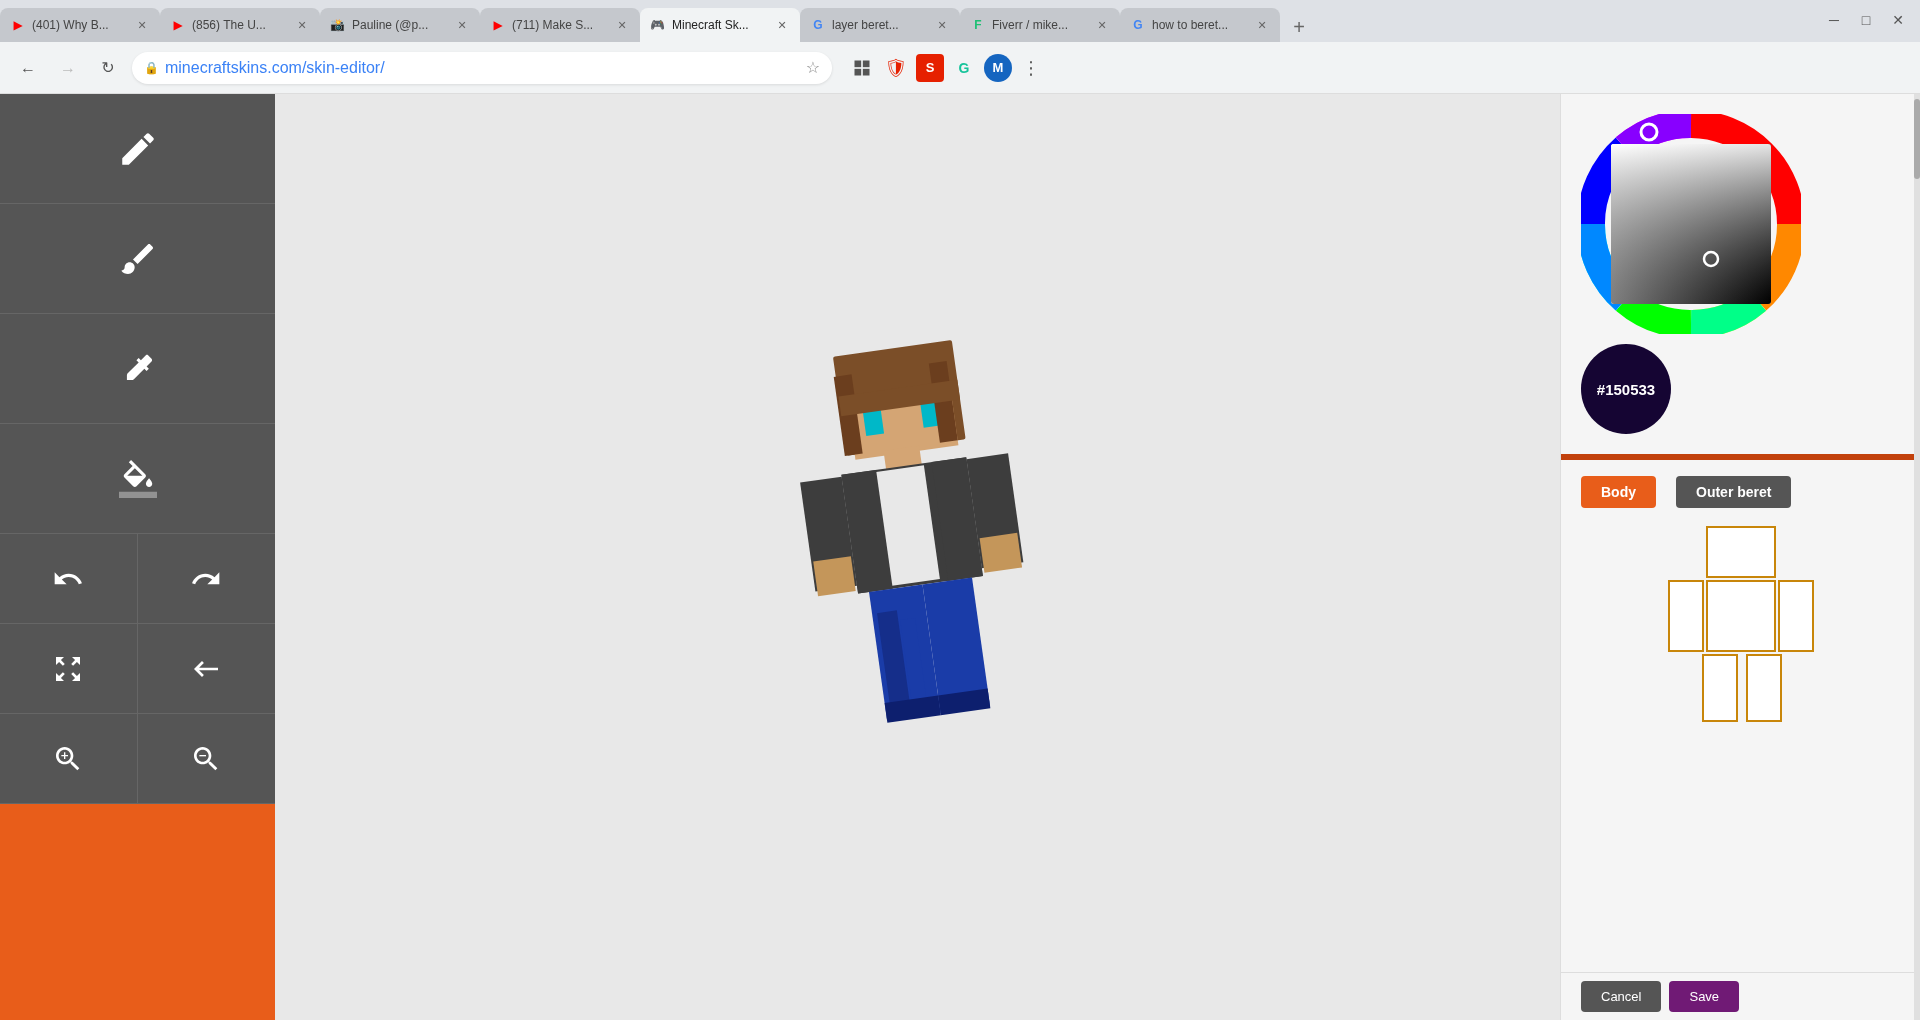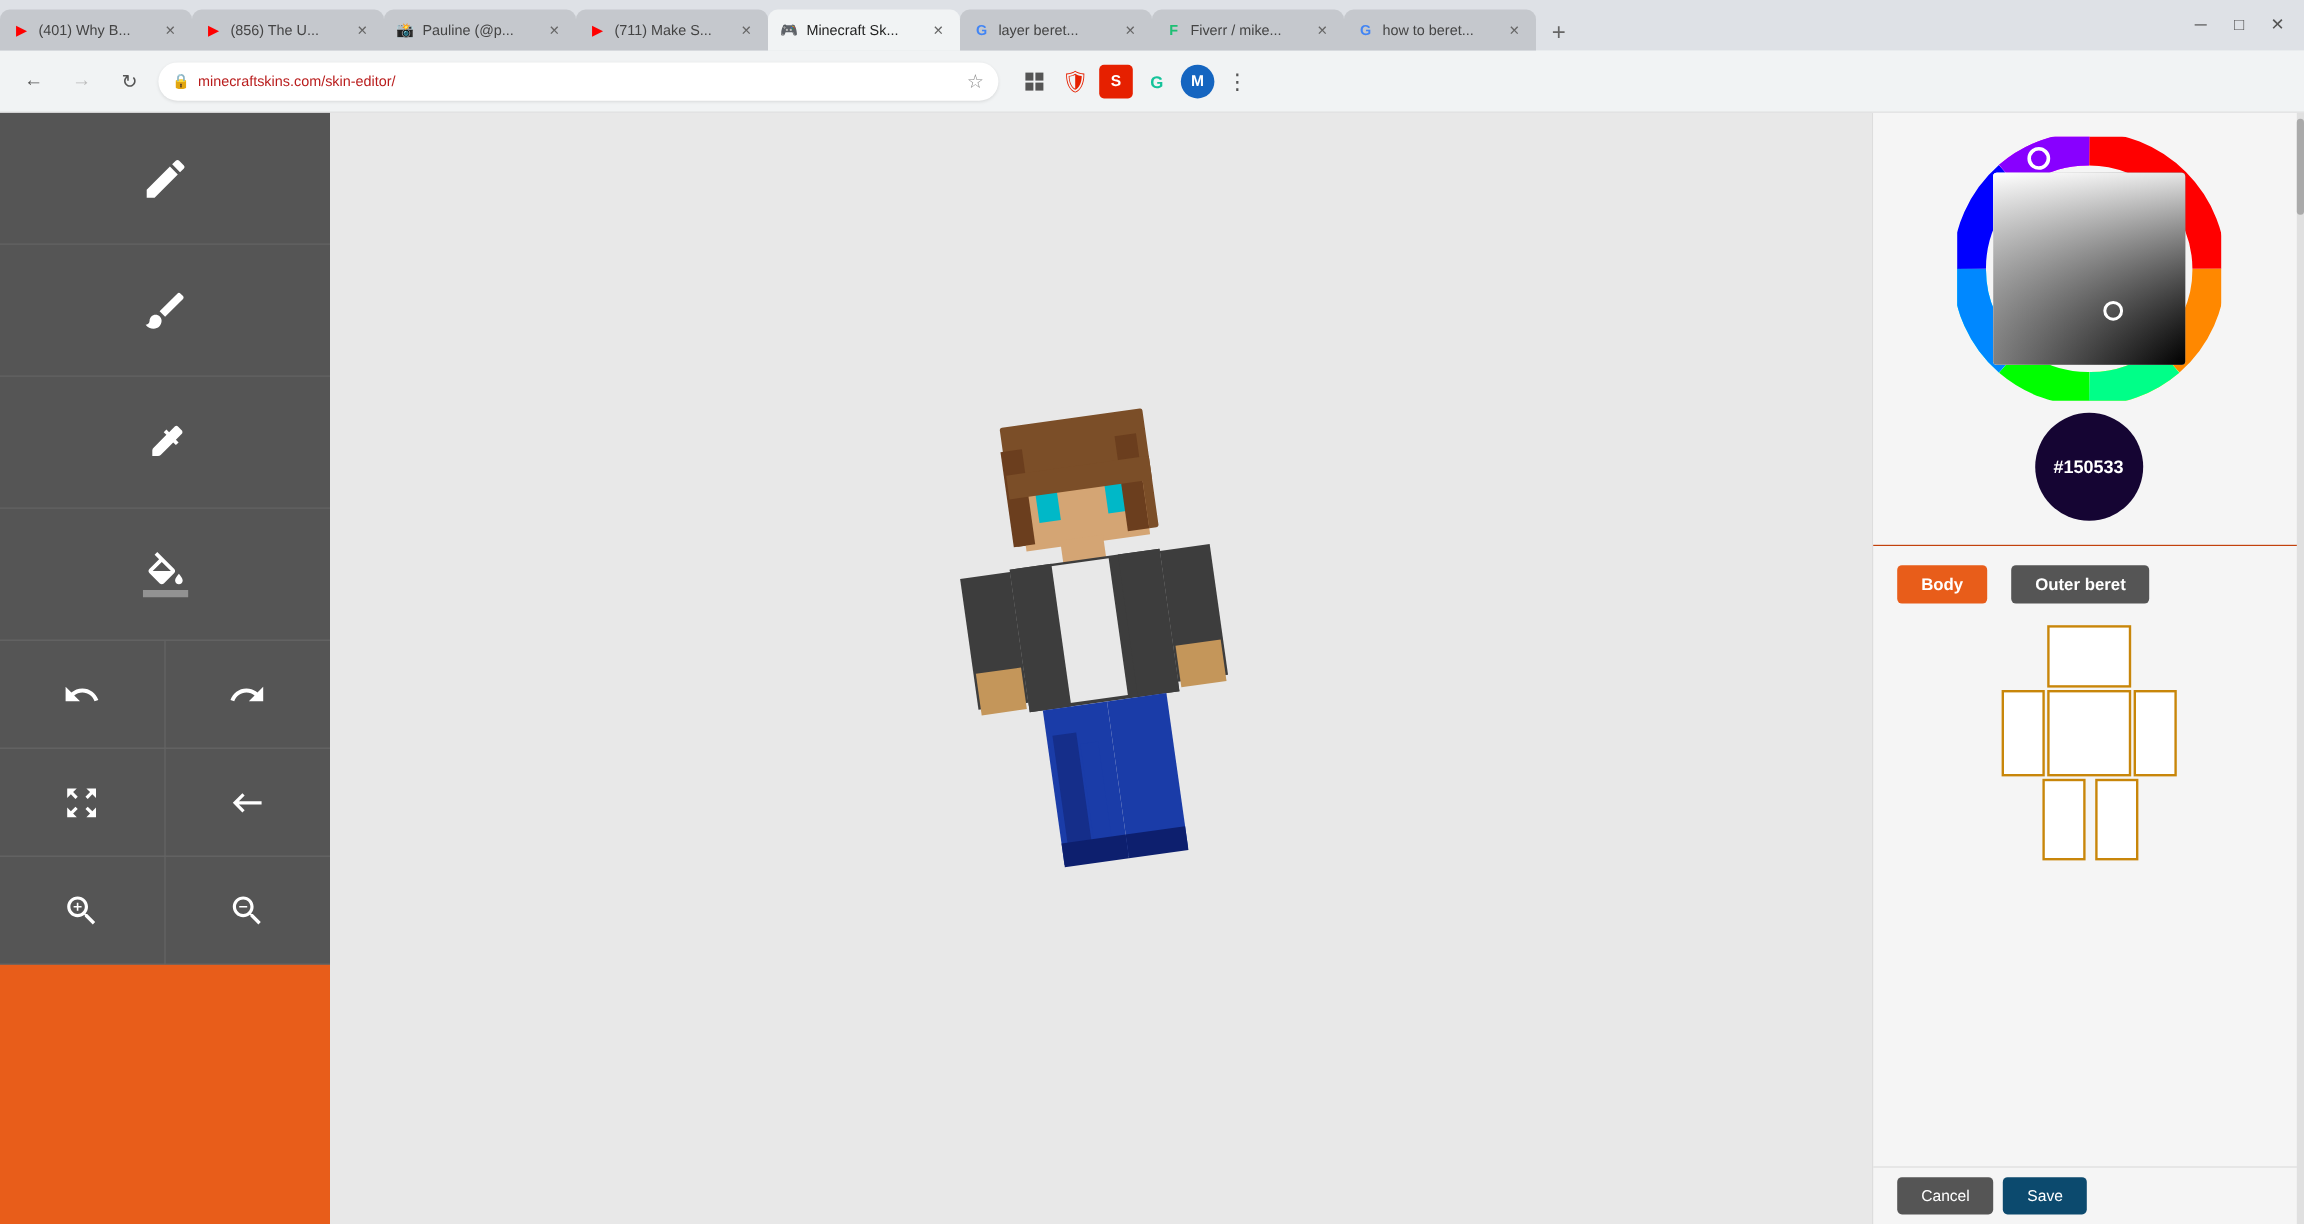--- a/index.html
+++ b/index.html
@@ -15,21 +15,21 @@
     .tab-title { flex: 1; overflow: hidden; text-overflow: ellipsis; white-space: nowrap; font-size: 12px; }
     .tab-close { width: 16px; height: 16px; border-radius: 50%; display: flex; align-items: center; justify-content: center; font-size: 11px; color: #666; cursor: pointer; flex-shrink: 0; }
     .tab-new { width: 30px; height: 30px; display: flex; align-items: center; justify-content: center; font-size: 20px; color: #666; cursor: pointer; margin-left: 4px; }
     .window-controls { margin-left: auto; display: flex; align-items: center; gap: 4px; padding-right: 8px; padding-bottom: 8px; }
     .win-btn { width: 28px; height: 28px; display: flex; align-items: center; justify-content: center; font-size: 14px; color: #555; cursor: pointer; border-radius: 4px; }
 
     .toolbar { height: 52px; background: #f1f3f4; display: flex; align-items: center; padding: 0 12px; gap: 8px; border-bottom: 1px solid #ddd; }
     .nav-btn { width: 32px; height: 32px; border-radius: 50%; display: flex; align-items: center; justify-content: center; font-size: 16px; color: #555; cursor: pointer; }
     .address-bar { flex: 1; max-width: 700px; height: 32px; background: #fff; border-radius: 20px; display: flex; align-items: center; padding: 0 12px; gap: 6px; font-size: 13px; color: #333; box-shadow: 0 1px 3px rgba(0,0,0,0.1); }
     .address-bar .lock-icon { color: #555; font-size: 12px; }
-    .address-text { flex: 1; font-size: 12px; color: #b91c1c; }
+    .address-text { flex: 1; font-size: 16px; color: #3b82f6; }
     .star-icon { color: #888; font-size: 16px; cursor: pointer; }
     .toolbar-extensions { display: flex; align-items: center; gap: 6px; margin-left: 8px; }
     .ext-icon { width: 28px; height: 28px; border-radius: 50%; display: flex; align-items: center; justify-content: center; font-size: 14px; cursor: pointer; }
     .profile-icon { width: 28px; height: 28px; border-radius: 50%; background: #1565c0; color: white; display: flex; align-items: center; justify-content: center; font-size: 13px; font-weight: bold; cursor: pointer; }
     .kebab-menu { font-size: 18px; color: #555; cursor: pointer; padding: 4px; }
 
     
     .main-content { flex: 1; display: flex; background: #e8e8e8; overflow: hidden; }
 
     
@@ -38,21 +38,21 @@
     .tool-half { width: 50%; height: 90px; display: flex; align-items: center; justify-content: center; cursor: pointer; border-right: 1px solid #666; border-bottom: 1px solid #666; }
     .tool-half:last-child { border-right: none; }
 
     
     .canvas-area { flex: 1; display: flex; align-items: center; justify-content: center; background: #e8e8e8; position: relative; }
 
     
     .right-panel { width: 360px; background: #f5f5f5; display: flex; flex-direction: column; padding: 0; flex-shrink: 0; border-left: 1px solid #ddd; }
 
     
-    .color-picker-section { background: #f5f5f5; padding: 20px; display: flex; flex-direction: column; align-items: center; border-bottom: 1px solid #c2410c; }
+    .color-picker-section { background: #f5f5f5; padding: 20px; display: flex; flex-direction: column; align-items: flex-start; border-bottom: 6px solid #c2410c; }
     .color-wheel-container { position: relative; width: 220px; height: 220px; }
     .color-swatch { width: 90px; height: 90px; border-radius: 50%; background: #150533; display: flex; align-items: center; justify-content: center; color: white; font-size: 15px; font-weight: bold; margin-top: 10px; cursor: pointer; }
 
     
     .layer-tabs { display: flex; gap: 20px; padding: 16px 20px 8px; }
     .layer-tab { padding: 8px 20px; border-radius: 4px; font-size: 14px; font-weight: 600; cursor: pointer; border: none; }
     .layer-tab.active { background: #e85d1a; color: white; }
     .layer-tab.inactive { background: #555; color: white; }
 
     
@@ -67,21 +67,21 @@
     
     .dropdown-row { padding: 12px 20px; }
     .dropdown { background: #c8c8c8; border: none; padding: 6px 14px; border-radius: 4px; font-size: 13px; cursor: pointer; display: flex; align-items: center; gap: 8px; }
 
     
     .color-wheel-svg { width: 220px; height: 220px; }
 
     
     .bottom-actions { display: flex; align-items: center; padding: 8px 20px; gap: 8px; border-top: 1px solid #ddd; }
     .bottom-btn { padding: 8px 20px; background: #555; color: white; border: none; border-radius: 4px; font-size: 13px; cursor: pointer; }
-    .bottom-btn.primary { background: #0c4a6e; }
+    .bottom-btn.primary { background: #701a75; }
   </style>
 </head>
 <body>
 
 <div class="browser-frame">
 
   <div class="tab-bar">
 
     <div class="tab">
       <span class="tab-favicon" style="color:#ff0000">▶</span>

